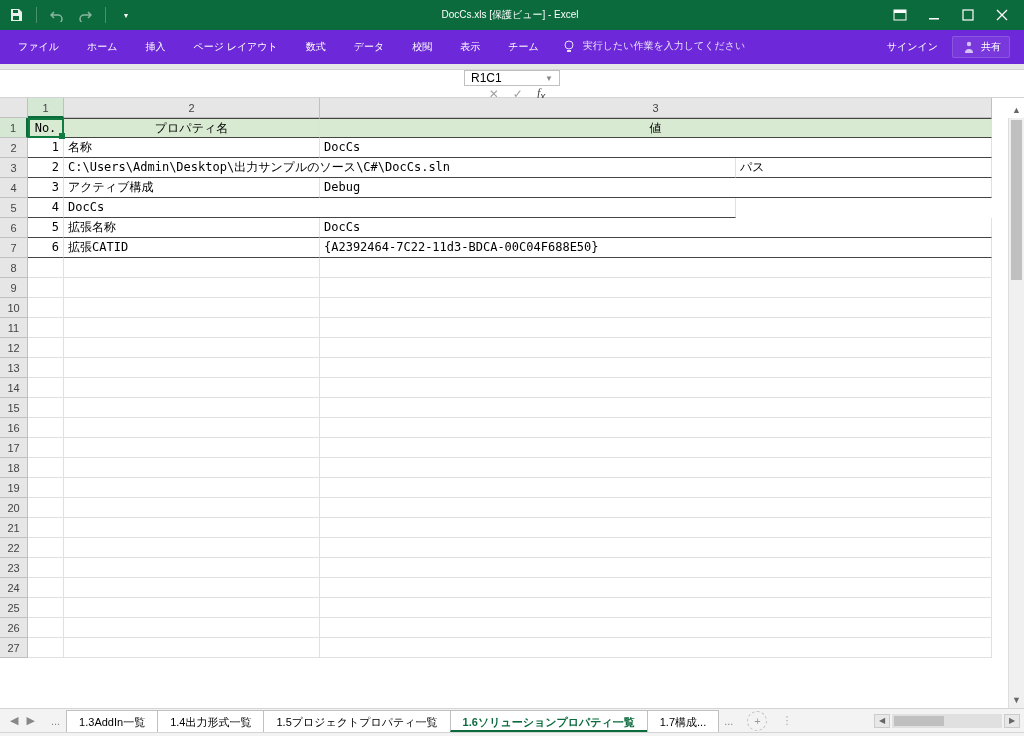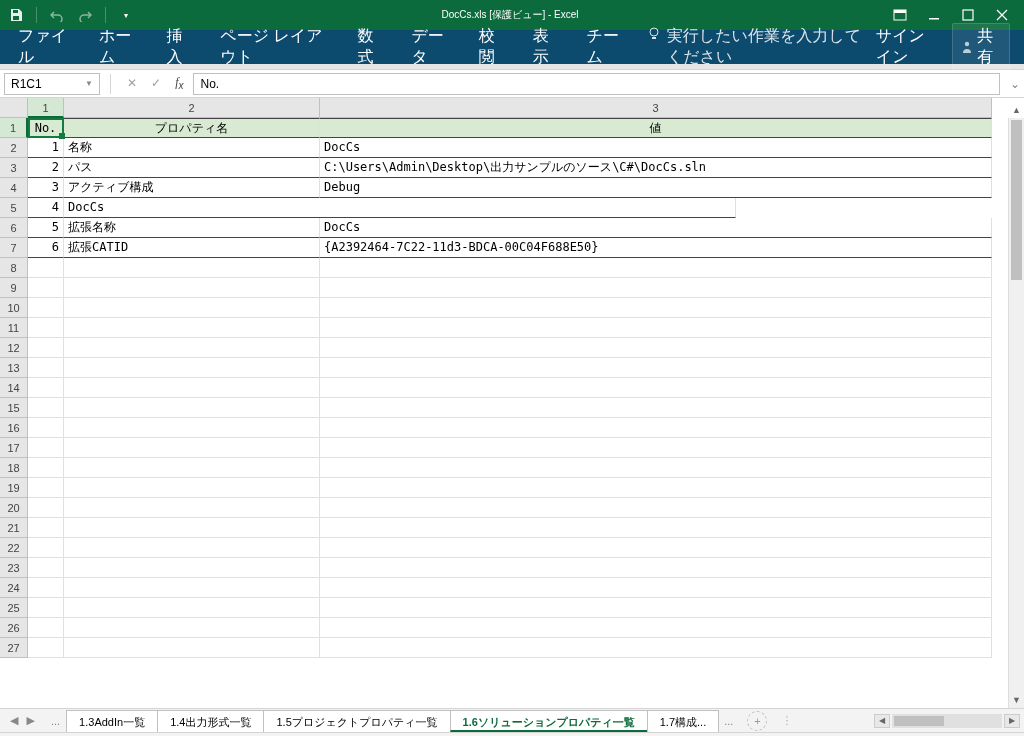--- a/index.html
+++ b/index.html
@@ -3,27 +3,27 @@
 <meta charset="utf-8">
 <style>
 * { margin: 0; padding: 0; box-sizing: border-box; font-family: "Yu Gothic UI", "Meiryo", sans-serif; }
 body { width: 1024px; height: 736px; background: #fff; overflow: hidden; font-size: 12px; }
 .title-bar { height: 30px; background: #0c6b3d; display: flex; align-items: center; color: #fff; }
 .title-bar .qat { display: flex; align-items: center; gap: 12px; padding: 0 8px; }
 .title-bar .qat .sep { width: 1px; height: 16px; background: rgba(255,255,255,0.25); }
 .title-bar .title { flex: 1; text-align: center; font-size: 10px; }
 .title-bar .win-controls { display: flex; align-items: center; gap: 18px; padding: 0 14px; }
 .icon { display: inline-flex; align-items: center; justify-content: center; width: 16px; height: 16px; }
-.ribbon-tabs { height: 34px; background: #0c4a6e; display: flex; align-items: center; padding: 0 4px; color: #fff; font-size: 16px; }
+.ribbon-tabs { height: 34px; background: #6d28d9; display: flex; align-items: center; padding: 0 4px; color: #fff; font-size: 10px; }
 .ribbon-tabs .tab { padding: 0 14px; height: 100%; display: flex; align-items: center; cursor: pointer; }
 .ribbon-tabs .tell-me { display: flex; gap: 6px; margin-left: 8px; opacity: 0.85; }
 .ribbon-right { margin-left: auto; display: flex; align-items: center; gap: 14px; padding-right: 10px; }
 .share-btn { display: flex; align-items: center; gap: 4px; background: rgba(255,255,255,0.08); border: 1px solid rgba(255,255,255,0.15); padding: 2px 8px; border-radius: 2px; }
 .ribbon-gap { height: 6px; background: #e6e6e6; border-bottom: 1px solid #d4d4d4; }
-.formula-bar { height: 28px; background: #fff; border-bottom: 1px solid #d4d4d4; display: flex; align-items: center; }
+.formula-bar { height: 28px; background: #fff; border-bottom: 1px solid #d4d4d4; display: flex; align-items: center; flex-direction: column; }
 .name-box { width: 96px; height: 22px; margin: 0 4px; border: 1px solid #c0c0c0; display: flex; align-items: center; padding: 0 6px; font-size: 12px; justify-content: space-between; }
 .name-box .dd { color: #888; font-size: 8px; }
 .fb-sep { width: 1px; height: 20px; background: #d4d4d4; margin: 0 6px; }
 .fb-btns { display: flex; align-items: center; gap: 14px; color: #a0a0a0; margin-left: 10px; }
 .fb-btns .dark { color: #444; font-style: italic; font-family: "Times New Roman", serif; text-align: center; }
 .formula-input { flex: 1; height: 22px; border: 1px solid #c0c0c0; margin: 0 6px 0 10px; display: flex; align-items: center; padding: 0 6px; font-size: 12px; font-family: Consolas, monospace; }
 .formula-expand { width: 18px; color: #888; text-align: center; }
 .sheet-area { position: relative; height: 610px; display: flex; }
 .corner { width: 28px; height: 20px; background: #e6e6e6; border-right: 1px solid #c0c0c0; border-bottom: 1px solid #c0c0c0; }
 .col-headers { display: flex; height: 20px; }
@@ -211,22 +211,22 @@
         <div class="cell c2 hdr">プロパティ名</div>
         <div class="cell c3 hdr">値</div>
       </div>
       <div class="row data-row">
           <div class="cell c1">1</div>
           <div class="cell c2">名称</div>
           <div class="cell c3">DocCs</div>
         </div>
       <div class="row data-row">
           <div class="cell c1">2</div>
+          <div class="cell c3">C:\Users\Admin\Desktop\出力サンプルのソース\C#\DocCs.sln</div>
           <div class="cell c2">パス</div>
-          <div class="cell c3">C:\Users\Admin\Desktop\出力サンプルのソース\C#\DocCs.sln</div>
         </div>
       <div class="row data-row">
           <div class="cell c1">3</div>
           <div class="cell c2">アクティブ構成</div>
           <div class="cell c3">Debug</div>
         </div>
       <div class="row data-row">
           <div class="cell c1">4</div>
           <div class="cell c3">DocCs</div>
         </div>

